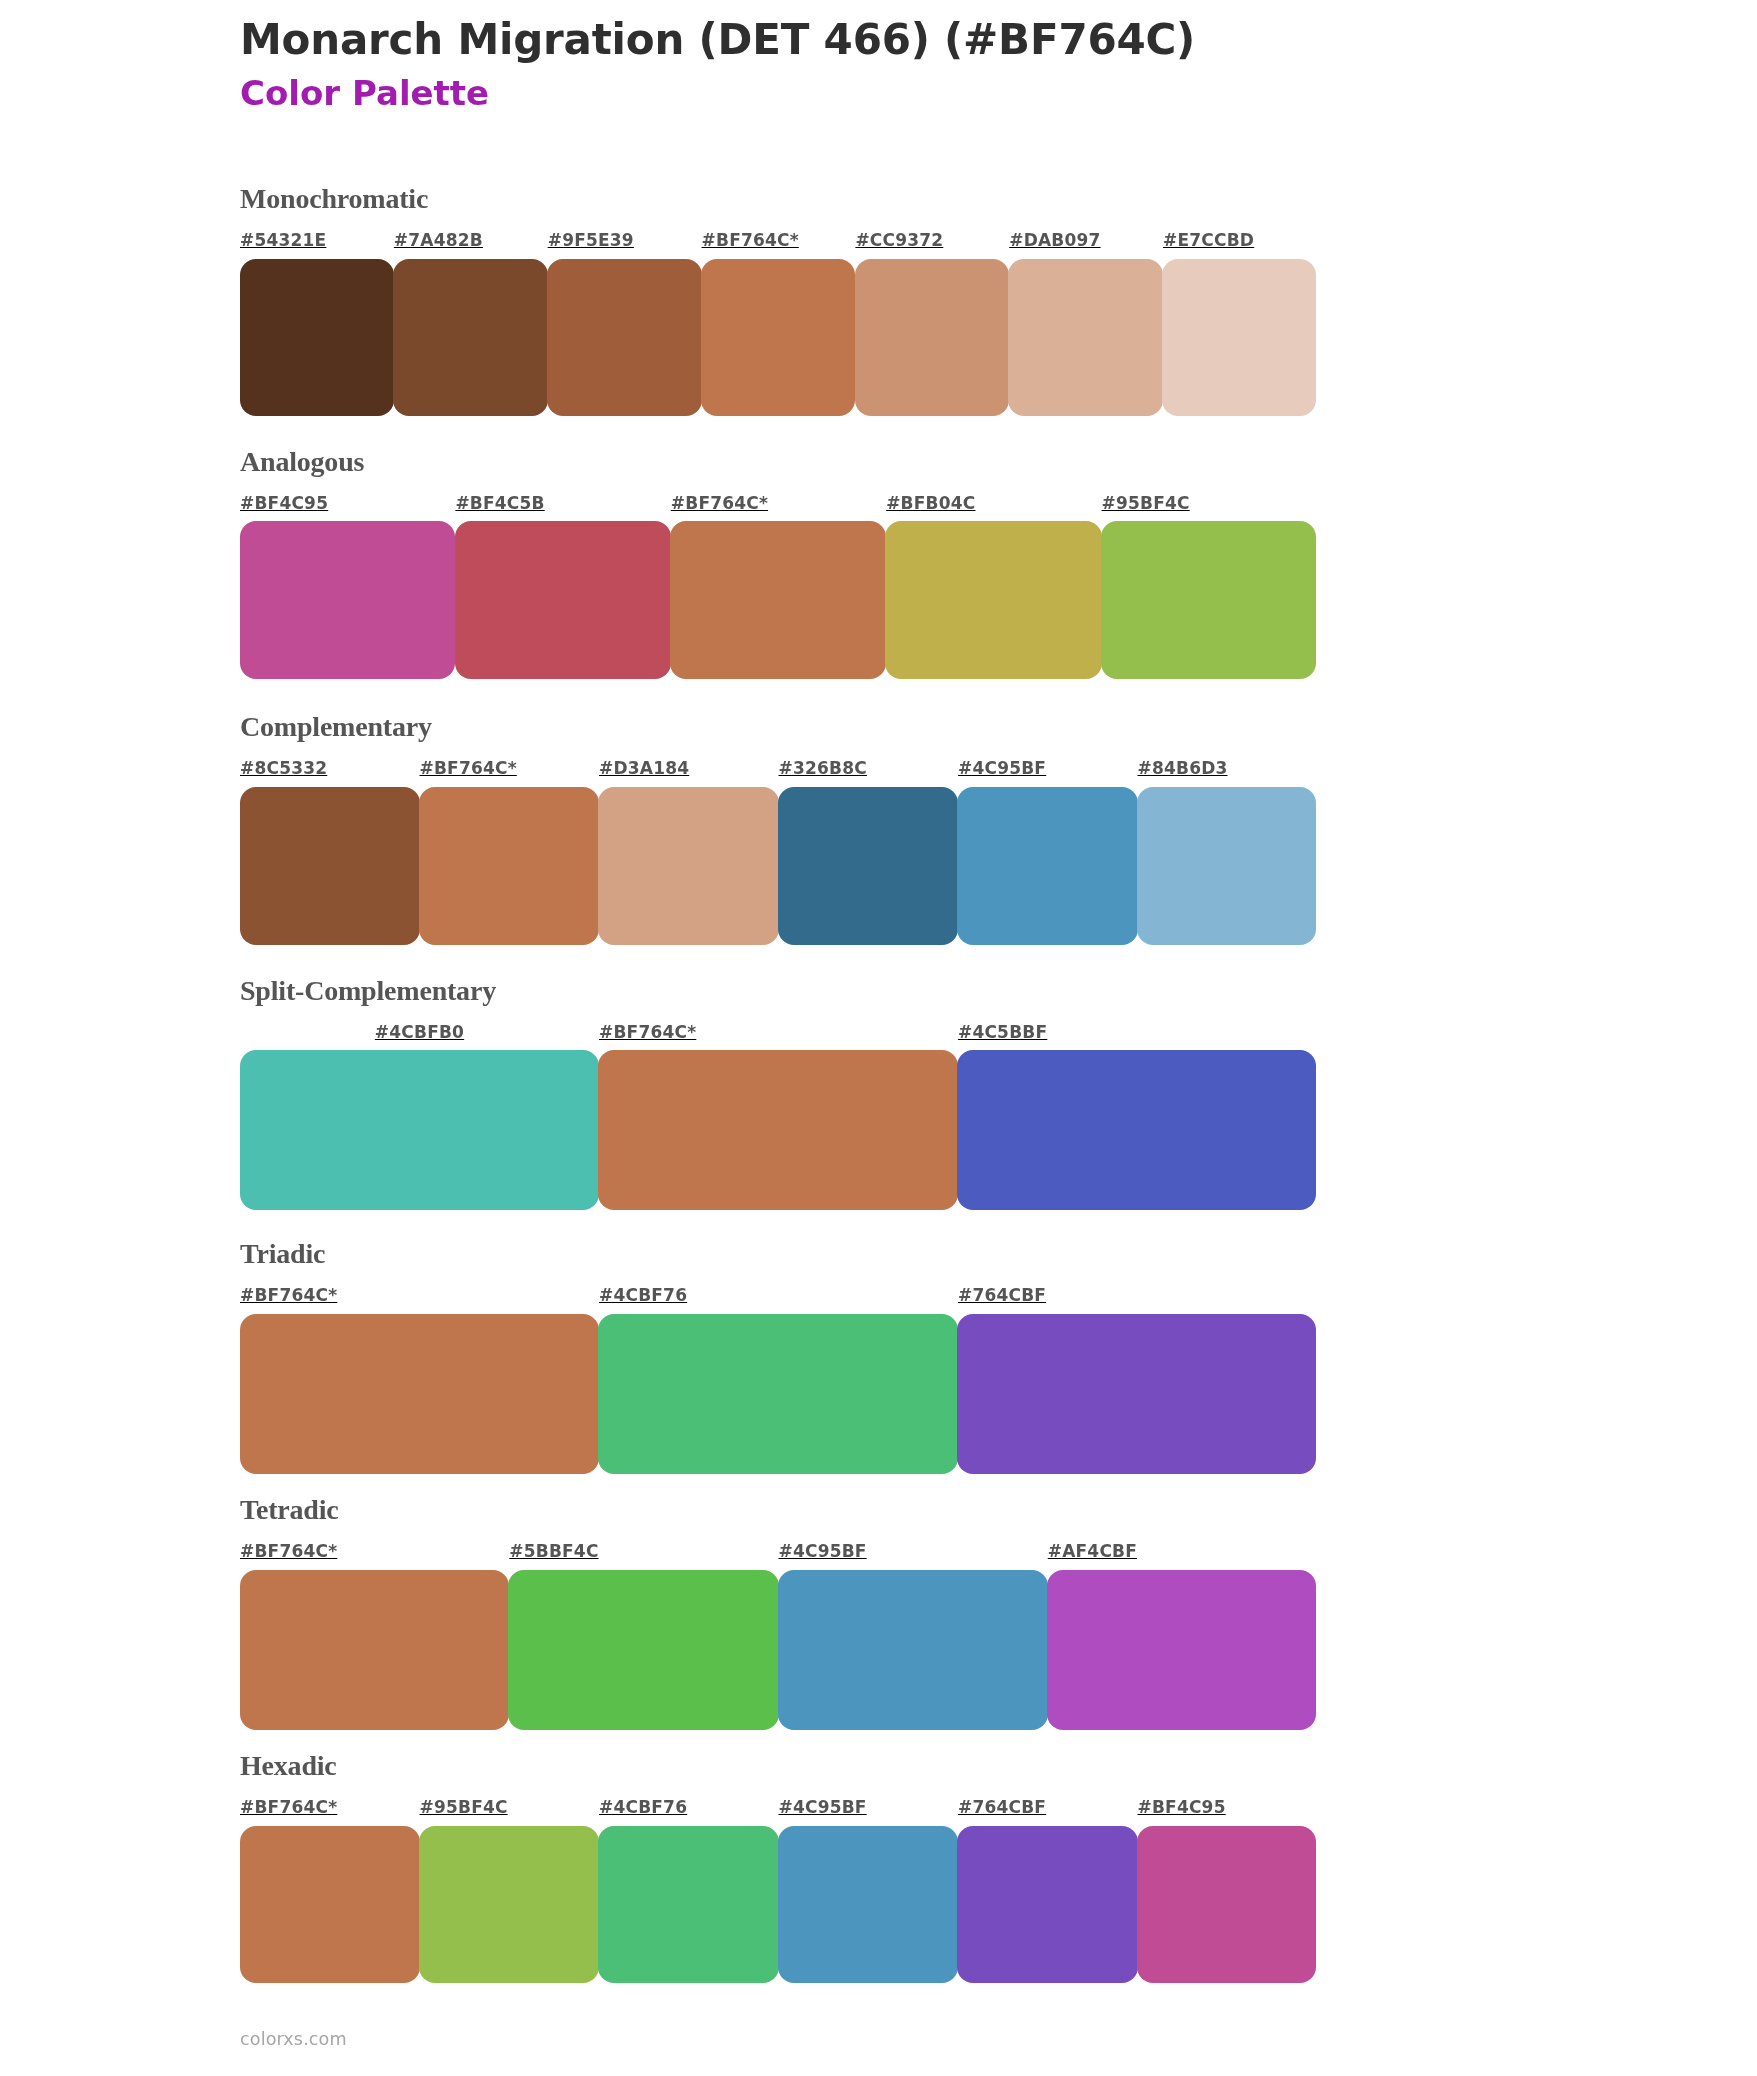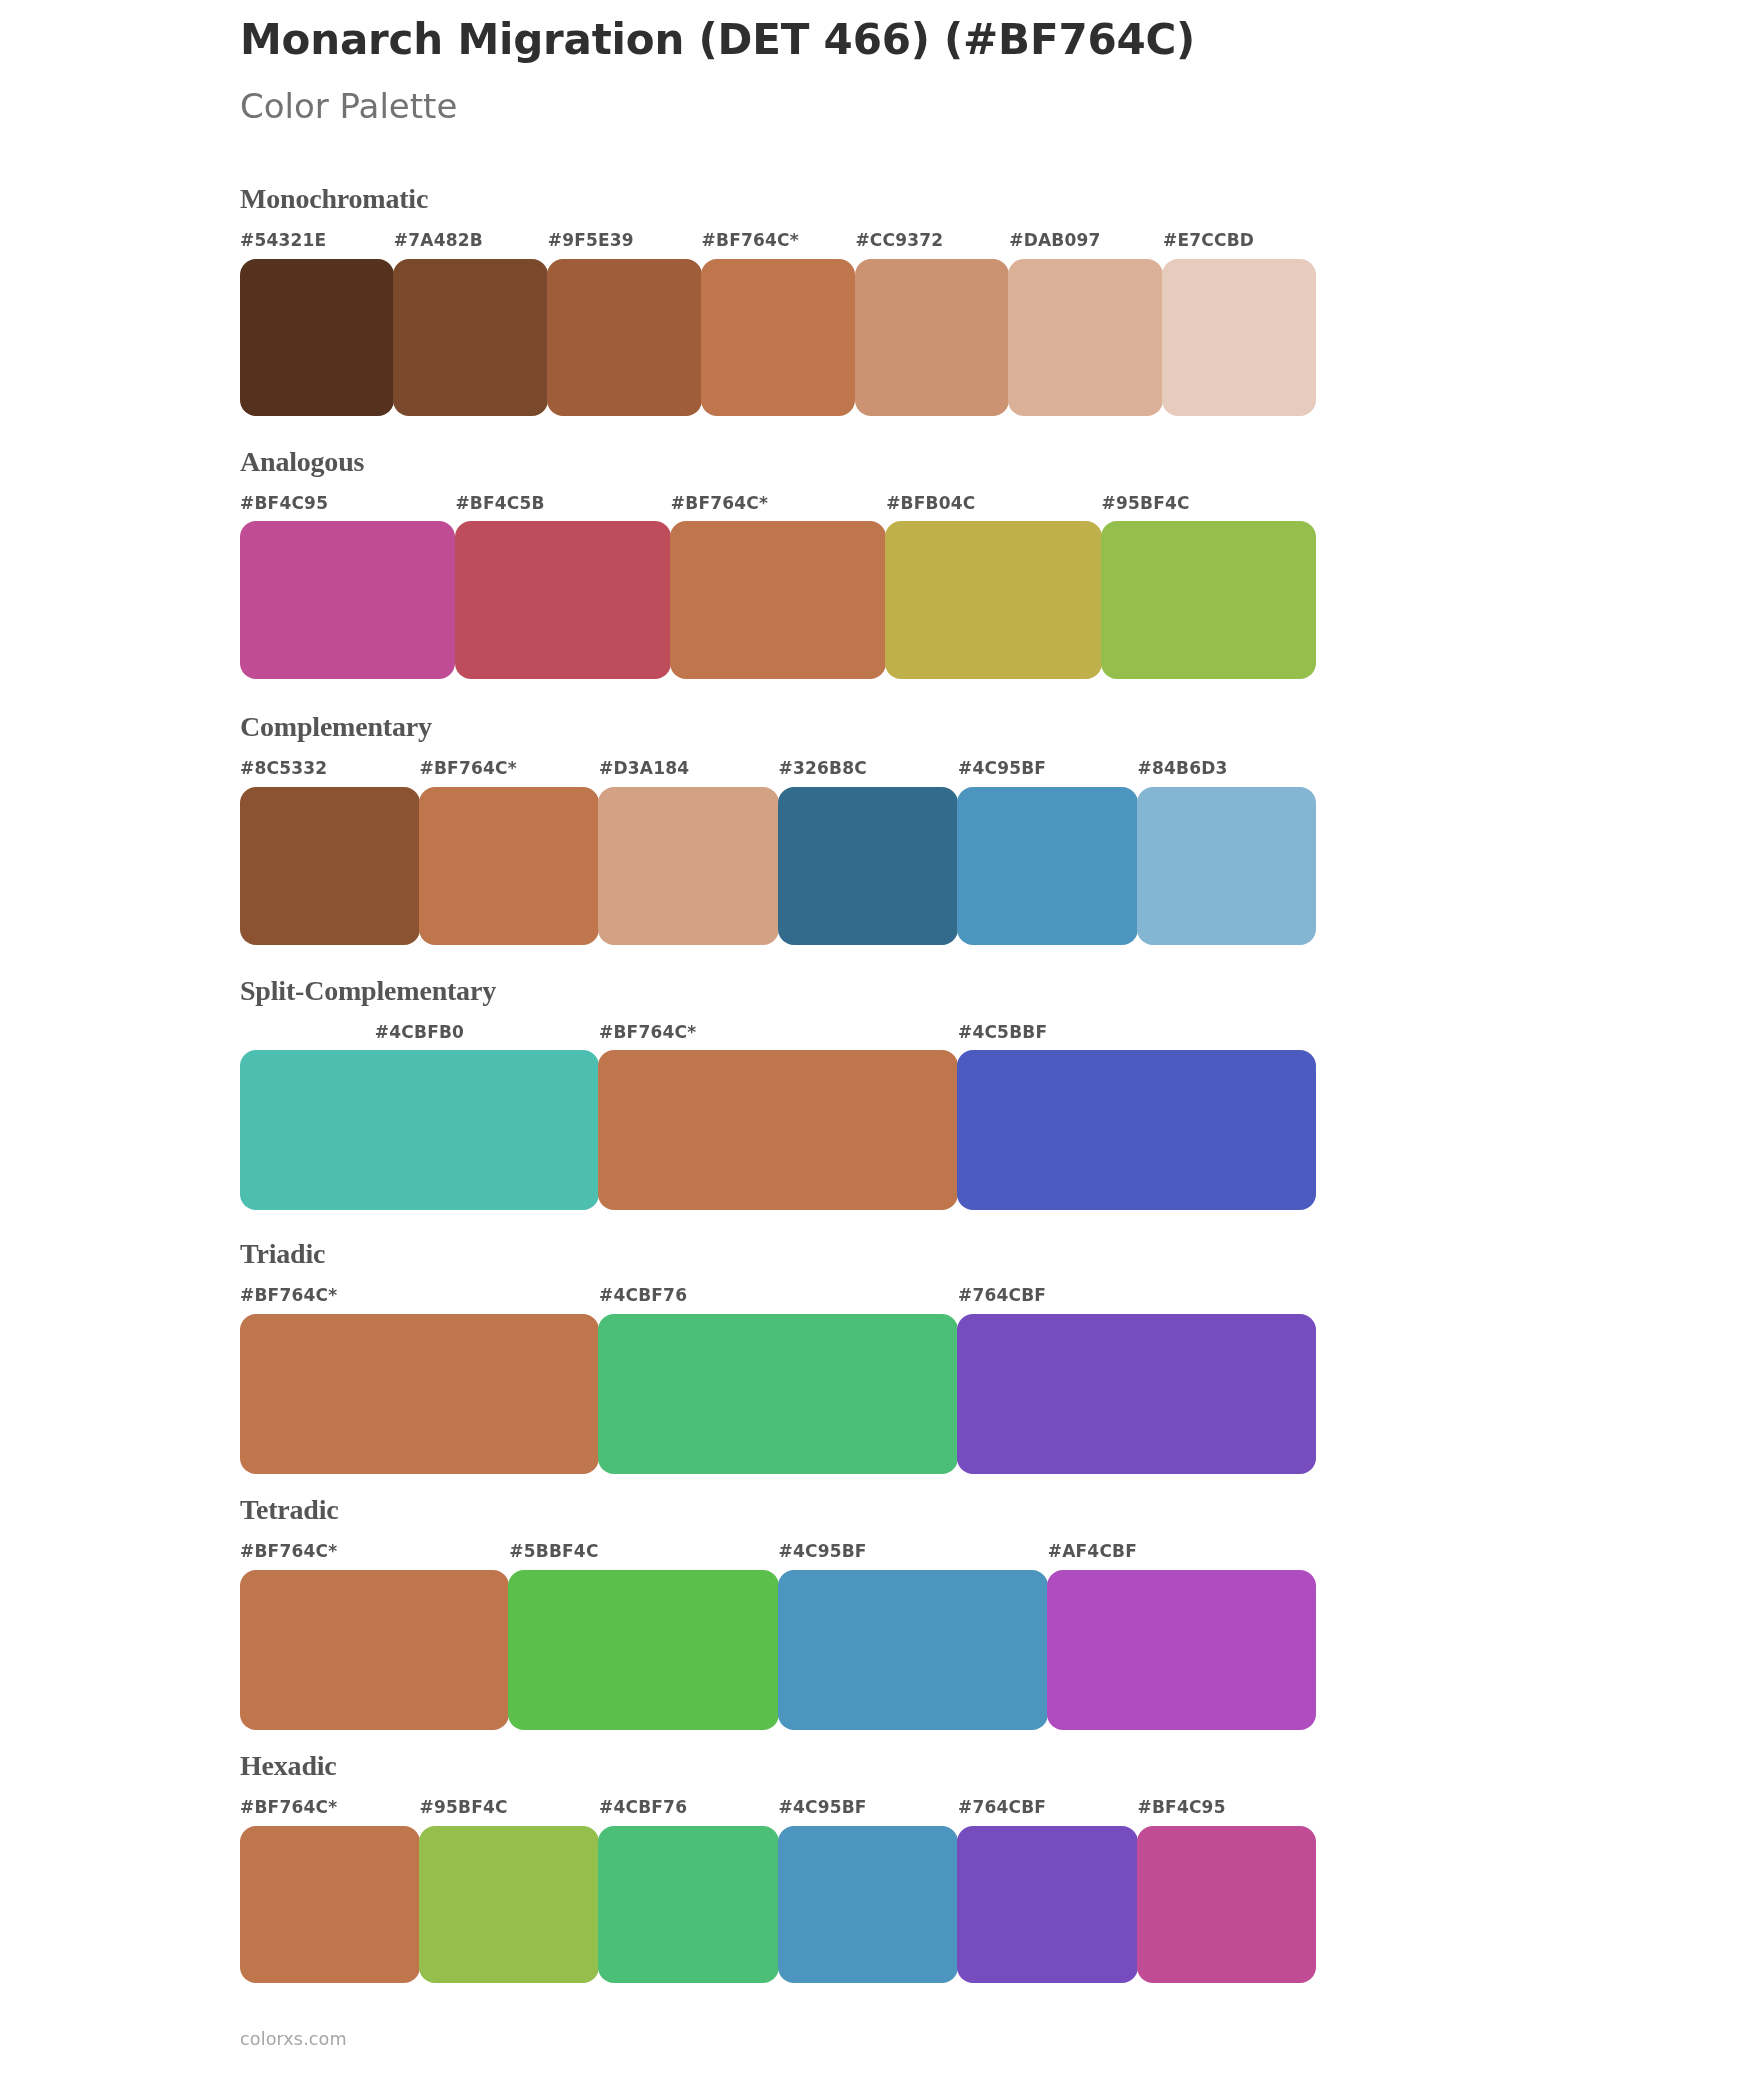--- a/index.html
+++ b/index.html
@@ -30,24 +30,24 @@
     font-size: 42px;
     font-weight: bold;
     color: #2f2f2f;
     letter-spacing: -0.2px;
     line-height: 1.22;
     margin: 0;
     white-space: nowrap;
   }
   .subtitle {
     font-size: 34px;
-    font-weight: normal;
-    color: #737373;
+    font-weight: bold;
+    color: #a21caf;
     line-height: 1.25;
-    margin: 19px 0 0 0;
+    margin: 6px 0 0 0;
   }
   .sections {
     position: absolute;
     left: 240px;
     top: 185px;
     width: 1077px;
   }
   .section {
     position: relative;
     margin-bottom: 1px;
@@ -64,20 +64,21 @@
   .swatch-row {
     position: relative;
     width: 1077px;
     display: flex;
     align-items: flex-start;
   }
   .swatch {
     position: relative;
     display: flex;
     flex-direction: column;
+    text-decoration: underline;
   }
   .swatch-label {
     font-size: 17px;
     font-weight: bold;
     color: #555555;
     line-height: 1.0;
     margin-bottom: 9.6px;
     white-space: nowrap;
     letter-spacing: 0.2px;
   }

